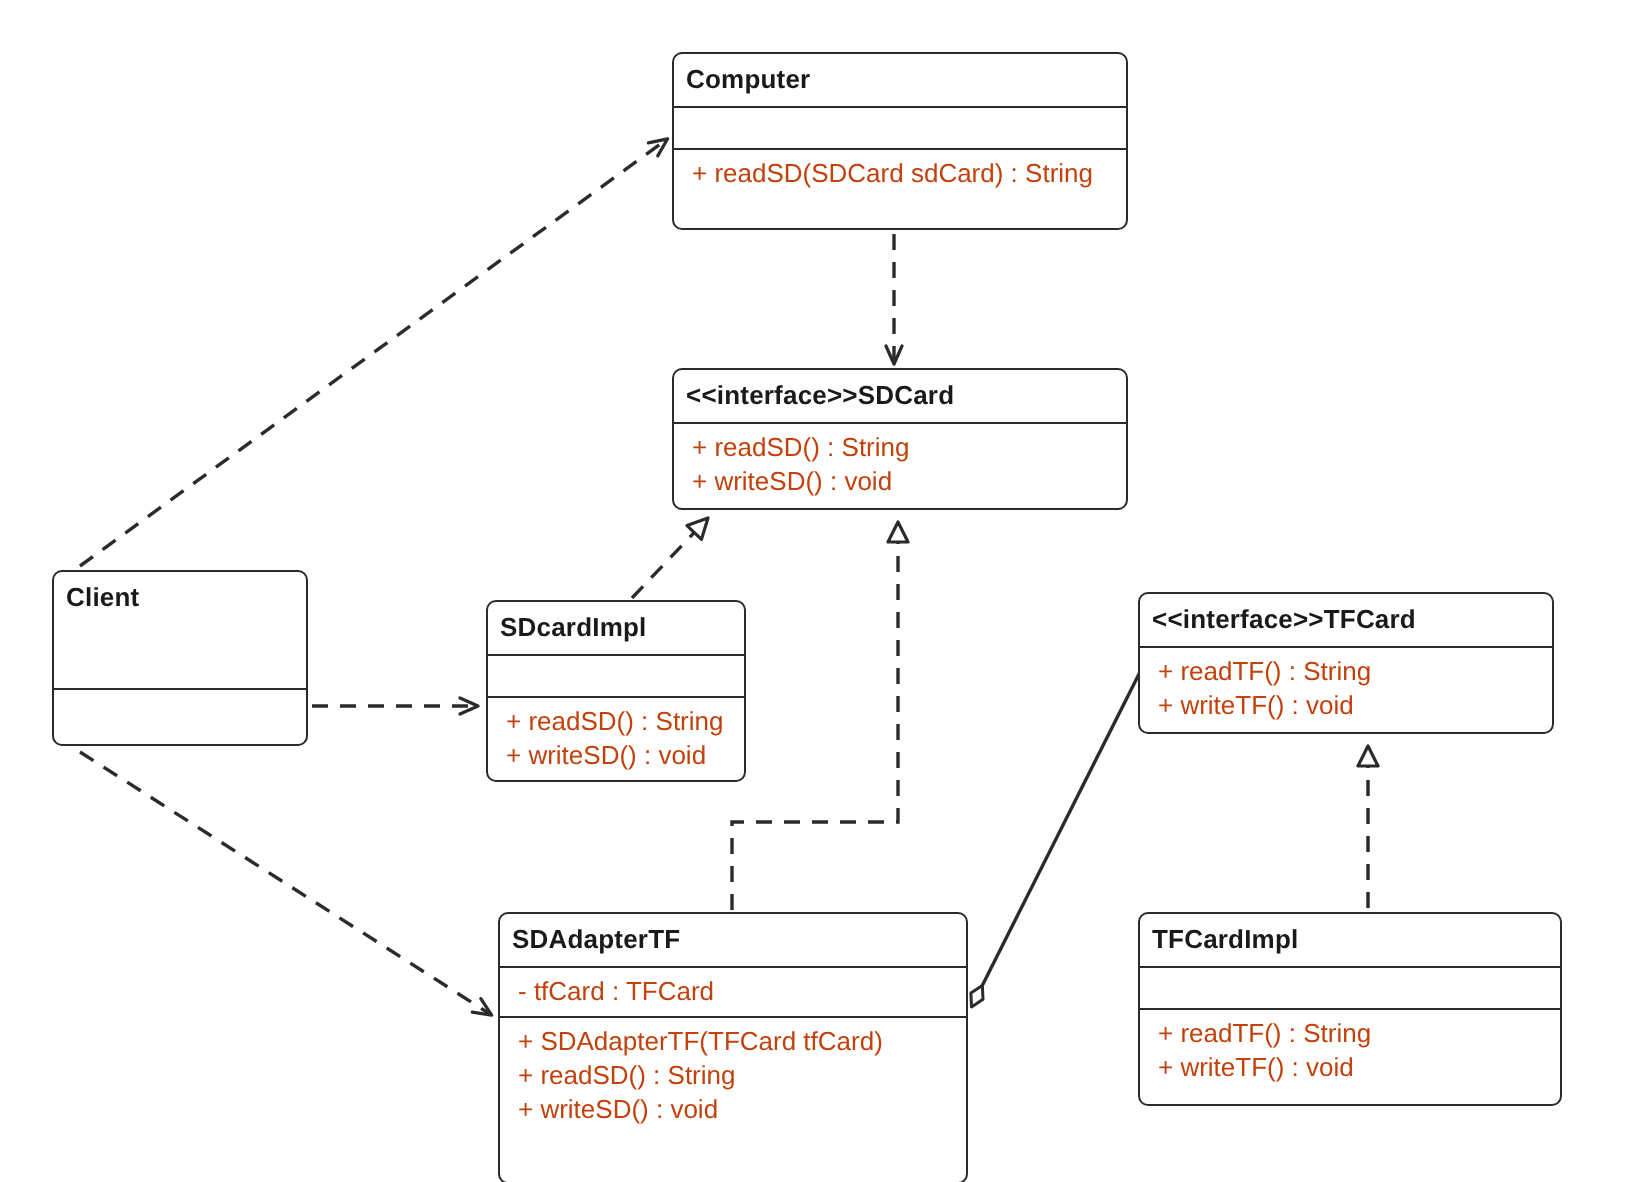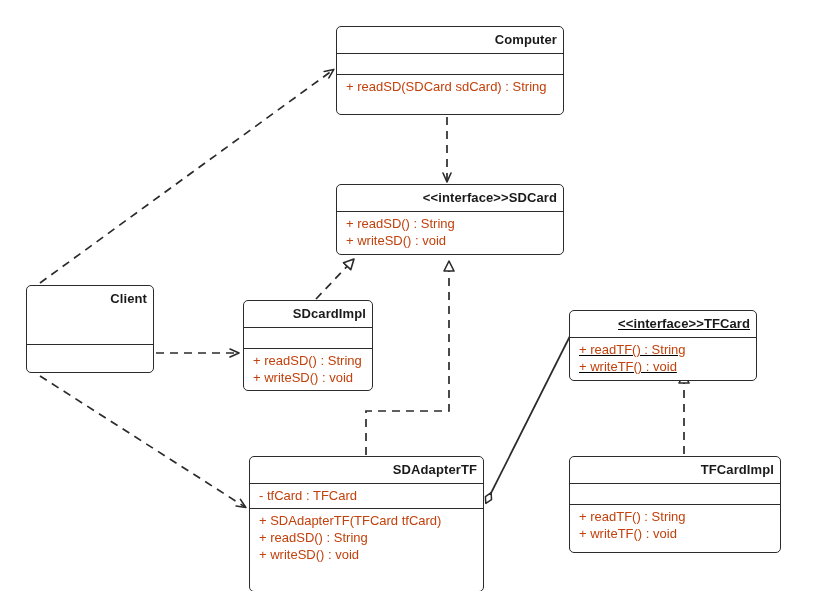--- a/index.html
+++ b/index.html
@@ -35,21 +35,21 @@
     border-radius: 5px;
     display: flex;
     flex-direction: column;
     overflow: hidden;
   }
   .compartment {
     box-sizing: border-box;
     padding: 3px 9px 4px 9px;
   }
   .comp-name {
-    text-align: right;
+    text-align: left;
     font-weight: bold;
     font-size: 13px;
     color: #1a1a1a;
     letter-spacing: 0.1px;
     padding: 5px 6px 6px 6px;
     line-height: 15px;
   }
   .comp-div {
     border-top: 1.6px solid #2b2b2b;
   }
@@ -131,21 +131,21 @@
 
   <div class="uml-class" style="left:243px; top:300px; width:130px; height:91px;">
     <div class="compartment comp-name">SDcardImpl</div>
     <div class="compartment comp-div comp-attrs comp-empty"></div>
     <div class="compartment comp-div comp-ops">
       <div class="member">+ readSD() : String</div>
       <div class="member">+ writeSD() : void</div>
     </div>
   </div>
 
-  <div class="uml-class" style="left:569px; top:310px; width:188px; height:71px;text-decoration:underline;">
+  <div class="uml-class" style="left:569px; top:296px; width:208px; height:71px;">
     <div class="compartment comp-name">
       <span class="stereo">&lt;&lt;interface&gt;&gt;</span><span>TFCard</span>
     </div>
     <div class="compartment comp-div comp-ops">
       <div class="member">+ readTF() : String</div>
       <div class="member">+ writeTF() : void</div>
     </div>
   </div>
 
   <div class="uml-class" style="left:249px; top:456px; width:235px; height:136px;">

